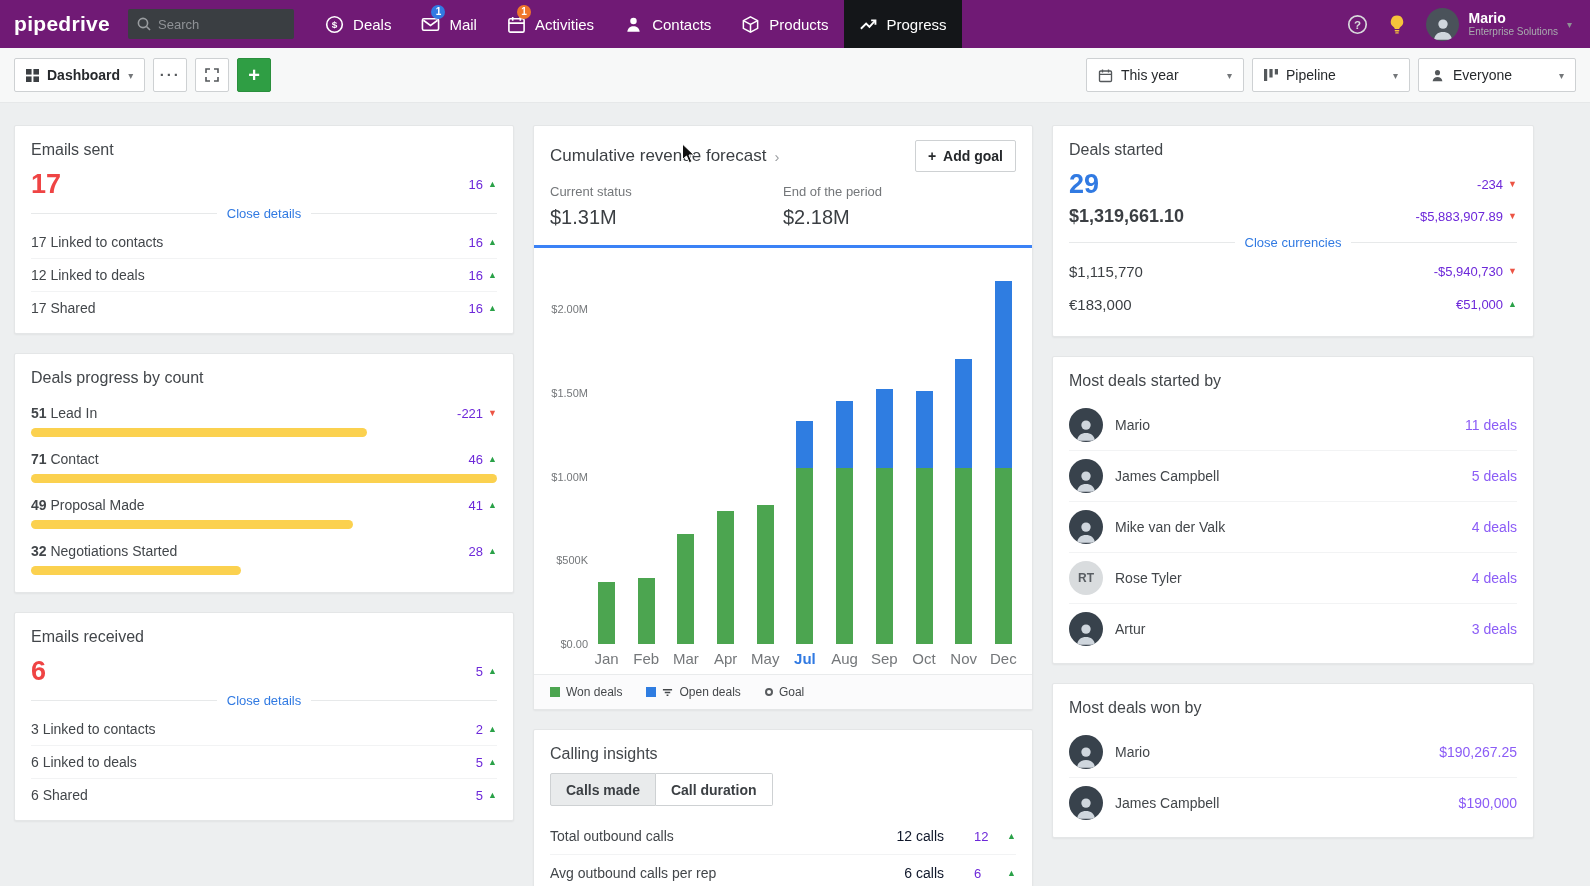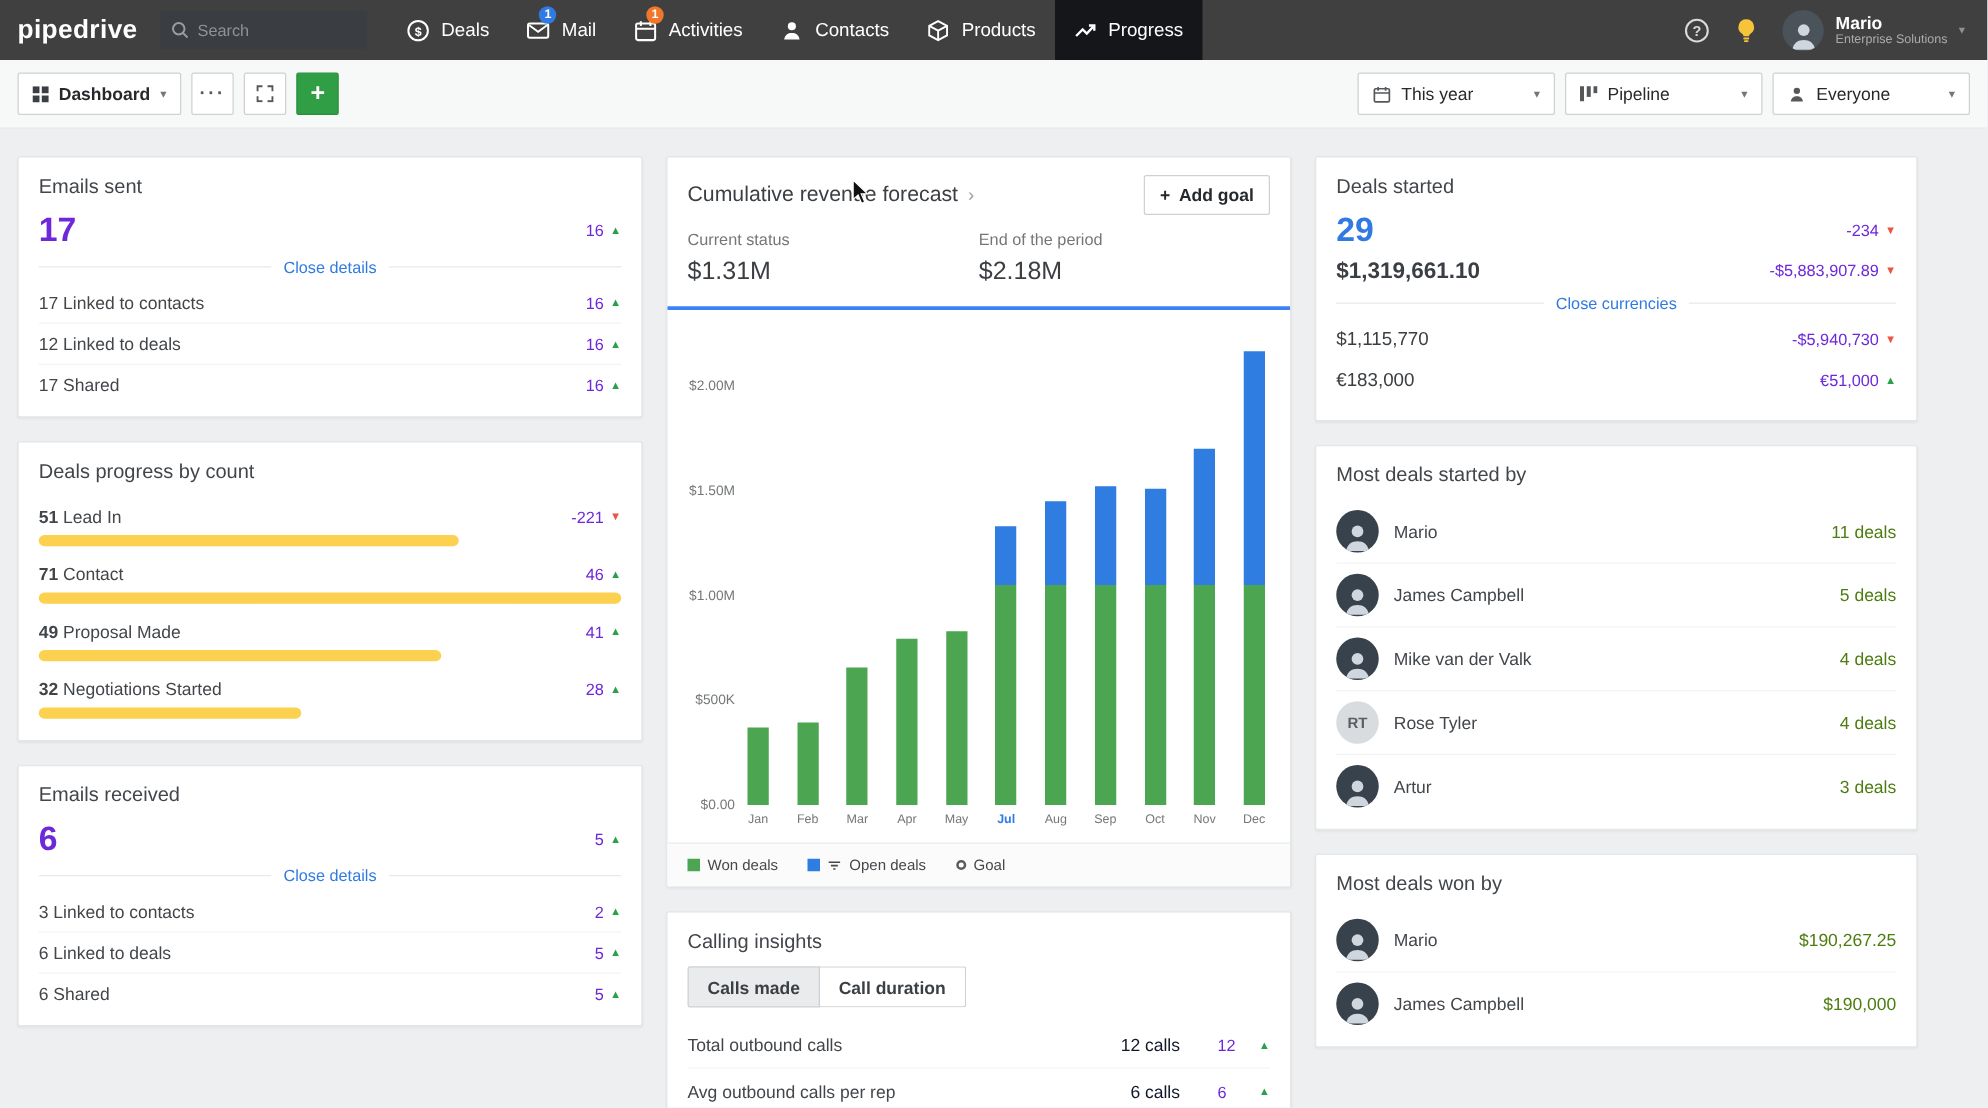--- a/index.html
+++ b/index.html
@@ -1,21 +1,21 @@
 <!DOCTYPE html>
 <html><head>
 <meta charset="utf-8">
 <style>
 *{box-sizing:border-box;margin:0;padding:0}
 html,body{width:1590px;height:886px;overflow:hidden}
 body{font-family:"Liberation Sans","DejaVu Sans",sans-serif;background:#edeff0;color:#42464a;position:relative;font-size:14px}
 button{font-family:inherit;cursor:pointer}
 
 
-.topnav{height:48px;background:#404040;display:flex;align-items:center;color:#fff}
+.topnav{height:48px;background:#701a75;display:flex;align-items:center;color:#fff}
 .logo{font-size:21px;font-weight:bold;padding:0 18px 0 14px;letter-spacing:.3px;cursor:pointer}
 .search{position:relative;width:166px;height:30px;background:#3a3e42;border-radius:2px;display:flex;align-items:center;padding:0 9px;gap:7px;margin-right:16px}
 .search input{background:transparent;border:none;outline:none;color:#e8e8e8;font-size:13px;width:100%}
 .search input::placeholder{color:#8f9296}
 .nav{display:flex;height:48px;align-items:stretch}
 .nav-item{display:flex;align-items:center;gap:9px;padding:0 15px;font-size:15px;cursor:pointer;position:relative;white-space:nowrap}
 .nav-item.active{background:#141619}
 .nav-icon{display:flex;color:#fff}
 .badge{position:absolute;top:5px;left:25px;min-width:14px;height:14px;border-radius:8px;color:#fff;font-size:10px;line-height:14px;text-align:center;padding:0 3px;font-weight:bold}
 .topnav-right{margin-left:auto;display:flex;align-items:center;gap:20px;padding-right:18px}
@@ -41,21 +41,21 @@
 
 
 .content{display:grid;grid-template-columns:500px 500px 482px;gap:19px;padding:22px 14px 14px}
 .col{display:flex;flex-direction:column;gap:19px}
 .card{background:#fff;border:1px solid #e4e6e7;border-radius:2px;box-shadow:0 1px 2px rgba(0,0,0,.05);padding:15px 16px}
 .card.flush{padding:0}
 .card-title{font-size:16px;color:#42464a;margin-bottom:10px}
 
 
 .big-row{display:flex;align-items:center;justify-content:space-between;margin:2px 0 6px}
-.big-num{font-size:27px;font-weight:bold;color:#6d28d9}
+.big-num{font-size:27px;font-weight:bold;color:#ef4444}
 .big-num.blue{color:#317ae2;font-weight:bold}
 .delta{display:inline-flex;align-items:center;gap:5px;white-space:nowrap}
 .dn{font-size:13px;color:#6d28d9}
 .arr{font-size:9px;line-height:1}
 .arr.up{color:#2aa148}
 .arr.down{color:#ec5444}
 .divider-link{display:flex;align-items:center;margin:5px 0;cursor:pointer}
 .dl-line{flex:1;height:1px;background:#e7e9ea}
 .dl-text{padding:0 10px;color:#317ae2;font-size:13px}
 .stat-row{display:flex;justify-content:space-between;align-items:center;padding:8px 0;border-bottom:1px solid #f2f3f4;font-size:14px;color:#42464a}
@@ -73,21 +73,21 @@
 .fc-chevron{color:#9b9ea1;font-size:15px}
 .btn-addgoal{margin-left:auto;height:32px;background:#fff;border:1px solid #ced1d3;border-radius:2px;display:flex;align-items:center;gap:7px;padding:0 12px;font-size:14px;font-weight:bold;color:#26292c}
 .fc-status{display:flex;padding:0 16px 16px;border-bottom:3px solid #3b82f6}
 .fc-stat{width:235px}
 .fc-stat-label{font-size:13px;color:#74777a;margin-bottom:7px}
 .fc-stat-value{font-size:20px;color:#3b3f43}
 .plot-wrap{position:relative;margin:28px 20px 30px 64px}
 .plot{position:relative;height:368px;display:flex;align-items:flex-end;justify-content:space-between}
 .bar-col{position:relative;width:17px;display:flex;flex-direction:column;justify-content:flex-end;height:100%;cursor:pointer}
 .seg{width:100%}
-.bar-label{position:absolute;top:100%;margin-top:6px;left:50%;transform:translateX(-50%);font-size:10px;color:#74777a}
+.bar-label{position:absolute;top:100%;margin-top:6px;left:50%;transform:translateX(-50%);font-size:15px;color:#74777a}
 .bar-label.hl{color:#317ae2;font-weight:bold}
 .yaxis{position:absolute;top:0;left:-64px;width:54px;height:368px}
 .ytick{position:absolute;right:0;transform:translateY(50%);font-size:11px;color:#74777a;white-space:nowrap}
 .fc-legend{display:flex;align-items:center;gap:24px;border-top:1px solid #e9ebec;background:#fbfbfc;padding:10px 16px;font-size:12px;color:#45484b}
 .legend-item{display:inline-flex;align-items:center;gap:6px}
 .sw{width:10px;height:10px;display:inline-block}
 .sw.goal{width:8px;height:8px;border-radius:50%;border:2px solid #595c5f;background:#fff}
 
 
 .tab-group{display:flex;margin:4px 0 12px}
@@ -105,21 +105,21 @@
 .ds-amount-row{display:flex;justify-content:space-between;align-items:center;margin:2px 0 8px}
 .ds-amount{font-size:18px;font-weight:bold;color:#3b3f43}
 .cur-row{display:flex;justify-content:space-between;align-items:center;padding:8px 0;font-size:15px;color:#3b3f43}
 
 
 .person-row{display:flex;align-items:center;gap:12px;padding:8px 0;border-bottom:1px solid #f2f3f4;font-size:14px}
 .person-row:last-child{border-bottom:none;padding-bottom:2px}
 .avatar{width:34px;height:34px;border-radius:50%;background:#38424c;display:flex;align-items:flex-end;justify-content:center;overflow:hidden;font-size:12px;color:#fff;flex:none}
 .avatar.light{background:#d9dcde;color:#595e63;font-weight:bold;align-items:center}
 .person-name{flex:1;color:#42464a}
-.person-val{color:#4d7c0f}
+.person-val{color:#8b5cf6}
 
 .cursor{position:absolute;left:681px;top:143px;z-index:99;pointer-events:none}
 </style>
 </head>
 <body>
 
 <header class="topnav">
   <div class="logo">pipedrive</div>
   <div class="search">
     <span class="top-icon">

